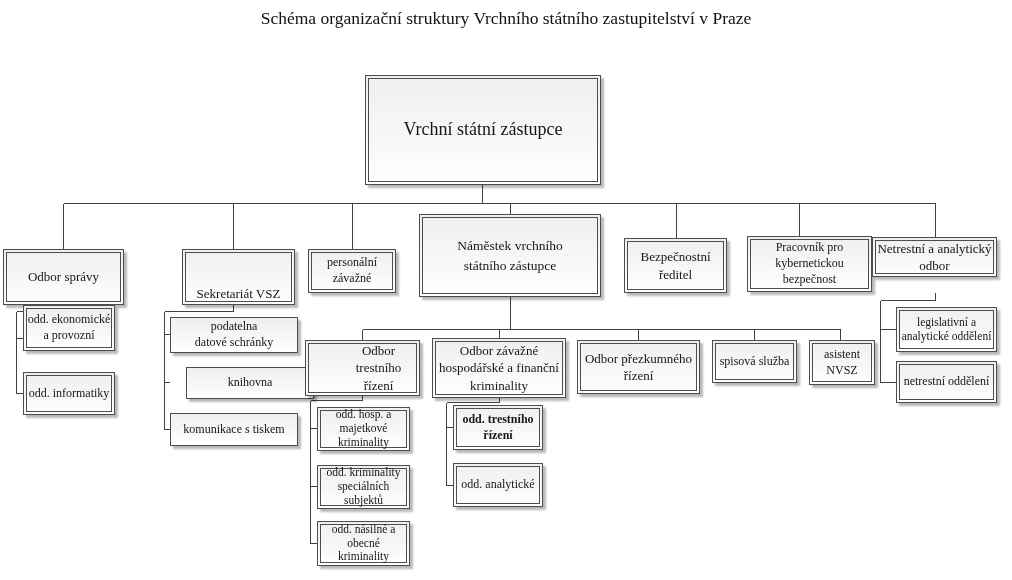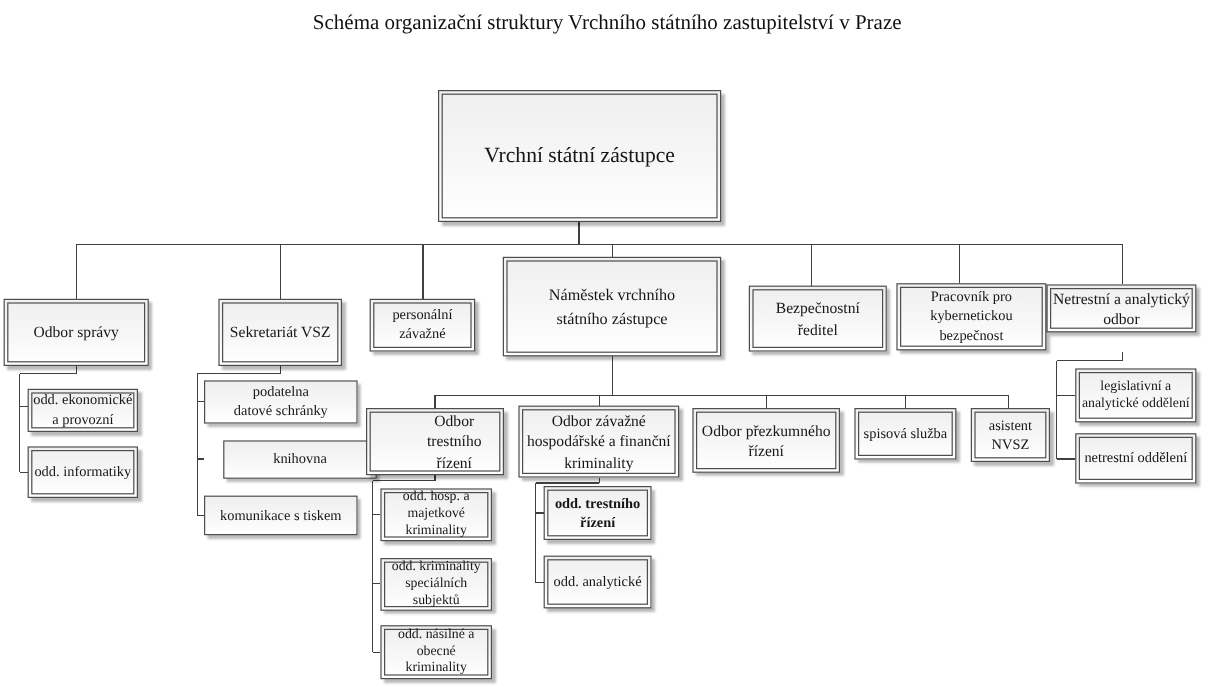--- a/index.html
+++ b/index.html
@@ -85,46 +85,46 @@
     "></path>
   </svg>
 
   <div class="box double f18" style="left:365px; top:75px; width:236px; height:110px;">
     <span class="lbl">Vrchní státní zástupce</span>
   </div>
 
   <div class="box double f13" style="left:3px; top:249px; width:121px; height:56px;">
     <span class="lbl">Odbor správy</span>
   </div>
-  <div class="box double f13" style="left:182px; top:249px; width:103px; height:56px;">
+  <div class="box double f13" style="left:182px; top:249px; width:113px; height:56px;align-items:flex-end;">
     <span class="lbl">Sekretariát VSZ</span>
   </div>
   <div class="box double f12" style="left:308px; top:249px; width:88px; height:44px;">
     <span class="lbl">personální
 závažné</span>
   </div>
   <div class="box double f14" style="left:419px; top:214px; width:182px; height:83px;">
     <span class="lbl">Náměstek vrchního
 státního zástupce</span>
   </div>
-  <div class="box double f13" style="left:624px; top:238px; width:115px; height:55px;">
+  <div class="box double f13" style="left:624px; top:238px; width:103px; height:55px;">
     <span class="lbl">Bezpečnostní
 ředitel</span>
   </div>
   <div class="box double f12" style="left:747px; top:236px; width:125px; height:56px;">
     <span class="lbl">Pracovník pro
 kybernetickou
 bezpečnost</span>
   </div>
   <div class="box double f13" style="left:872px; top:237px; width:125px; height:40px;">
     <span class="lbl">Netrestní a analytický
 odbor</span>
   </div>
 
-  <div class="box double f12" style="left:23px; top:324px; width:92px; height:36px;font-family:Liberation Serif, serif;">
+  <div class="box double f12" style="left:23px; top:305px; width:92px; height:46px;font-family:Liberation Serif, serif;">
     <span class="lbl">odd. ekonomické
 a provozní</span>
   </div>
   <div class="box double f12" style="left:23px; top:372px; width:92px; height:43px;">
     <span class="lbl">odd. informatiky</span>
   </div>
 
   <div class="box f12" style="left:170px; top:317px; width:128px; height:36px;">
     <span class="lbl">podatelna
 datové schránky</span>

